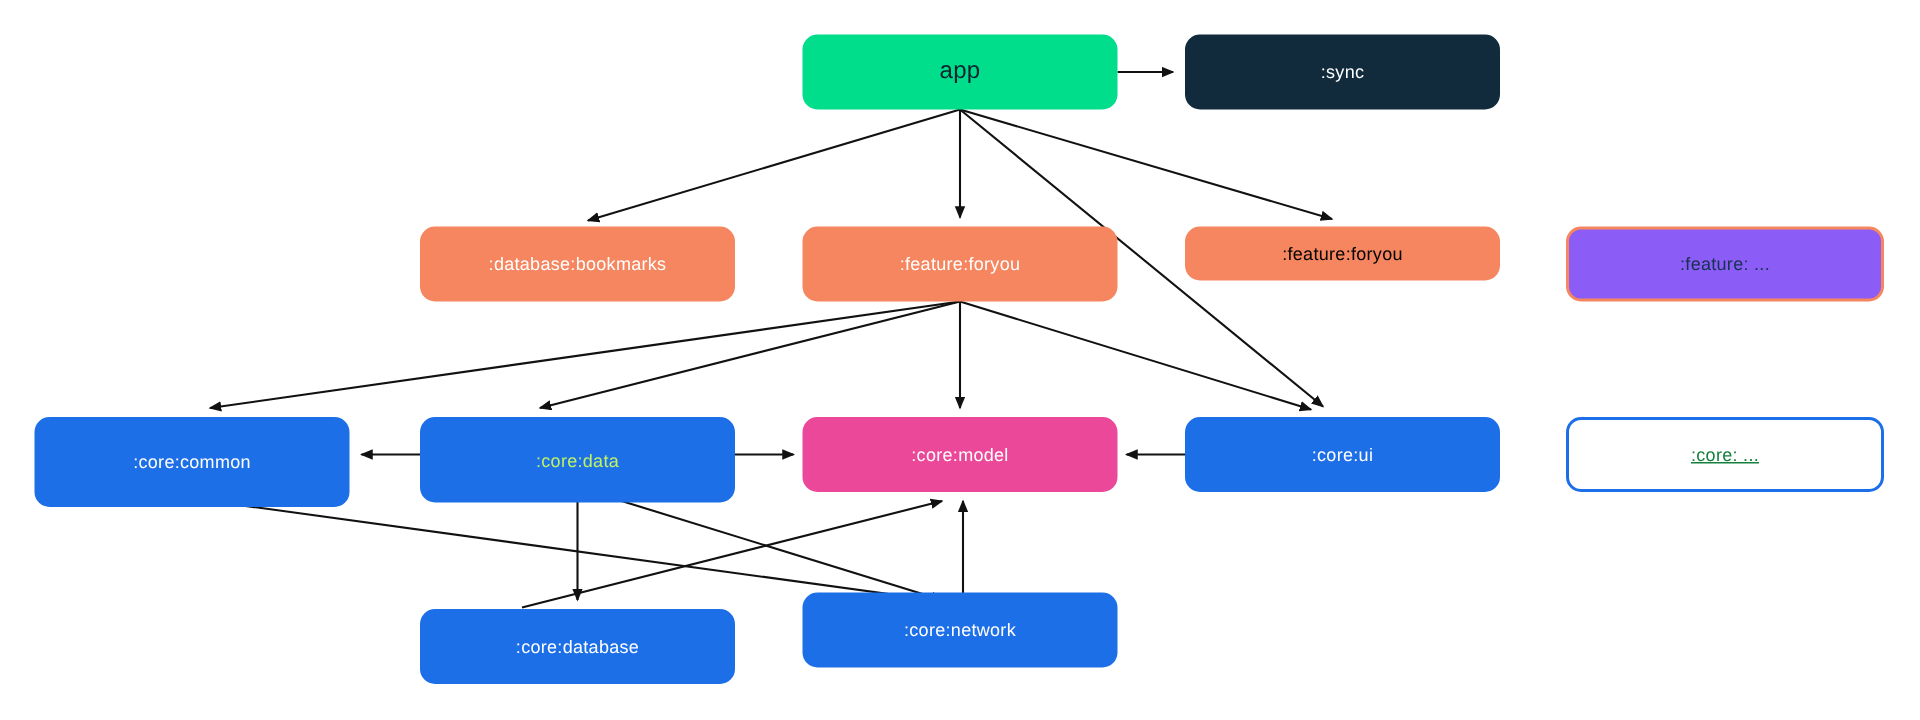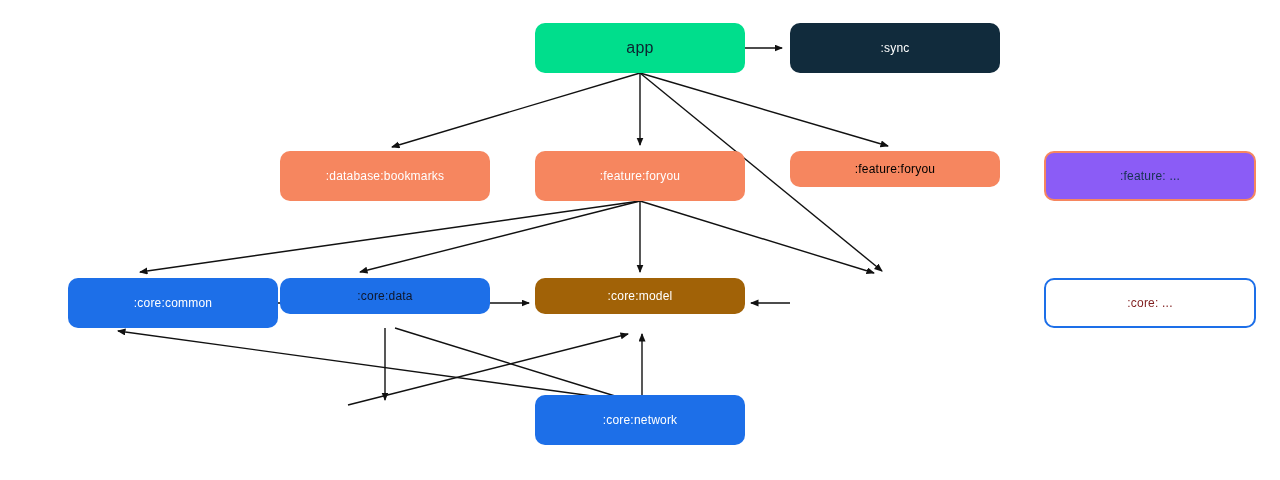--- a/index.html
+++ b/index.html
@@ -44,18 +44,20 @@
         <line x1="642" y1="405" x2="642" y2="334" stroke="#111111" stroke-width="1.4" marker-end="url(#arrow)"></line>
         <line x1="658" y1="405" x2="118" y2="331" stroke="#111111" stroke-width="1.4" marker-end="url(#arrow)"></line>
       </g>
   </svg>
 <div class="node app" style="left: 535px; top: 23px; width: 210px; height: 50px; background: rgb(0, 222, 140); color: rgb(11, 36, 48);">app</div>
     <div class="node " style="left: 790px; top: 23px; width: 210px; height: 50px; background: rgb(17, 43, 60); color: rgb(255, 255, 255);">:sync</div>
     <div class="node " style="left: 280px; top: 151px; width: 210px; height: 50px; background: rgb(246, 134, 95); color: rgb(255, 255, 255);">:database:bookmarks</div>
     <div class="node " style="left: 535px; top: 151px; width: 210px; height: 50px; background: rgb(246, 134, 95); color: rgb(255, 255, 255);">:feature:foryou</div>
     <div class="node " style="left: 790px; top: 151px; width: 210px; height: 36px; background: rgb(246, 134, 95); color: #000000;">:feature:foryou</div>
     <div class="node " style="left: 1044px; top: 151px; width: 212px; height: 50px; background: #8b5cf6; color: rgb(22, 50, 79); border: 2px solid rgb(246, 134, 95);">:feature: ...</div>
-    <div class="node " style="left: 23px; top: 278px; width: 210px; height: 50px; background: rgb(29, 111, 232); color: rgb(255, 255, 255); margin-left: 45px;">:core:common</div>
-    <div class="node " style="left: 280px; top: 278px; width: 210px; height: 36px; background: rgb(29, 111, 232); color: #0f172a;">:core:data</div>
-    <div class="node " style="left: 535px; top: 278px; width: 210px; height: 36px; background: #a16207; color: rgb(255, 255, 255);">:core:model</div>
-    <div class="node " style="left: 1044px; top: 278px; width: 212px; height: 50px; background: rgb(255, 255, 255); color: #7f1d1d; border: 2px solid rgb(29, 111, 232);">:core: ...</div>
+    <div class="node " style="left: 23px; top: 278px; width: 210px; height: 60px; background: rgb(29, 111, 232); color: rgb(255, 255, 255);">:core:common</div>
+    <div class="node " style="left: 280px; top: 278px; width: 210px; height: 57px; background: rgb(29, 111, 232); color: #bef264;">:core:data</div>
+    <div class="node " style="left: 535px; top: 278px; width: 210px; height: 50px; background: #ec4899; color: rgb(255, 255, 255);">:core:model</div>
+    <div class="node " style="left: 790px; top: 278px; width: 210px; height: 50px; background: rgb(29, 111, 232); color: rgb(255, 255, 255);">:core:ui</div>
+    <div class="node " style="left: 1044px; top: 278px; width: 212px; height: 50px; background: rgb(255, 255, 255); color: #15803d; border: 2px solid rgb(29, 111, 232); text-decoration: underline;">:core: ...</div>
+    <div class="node " style="left: 280px; top: 406px; width: 210px; height: 50px; background: rgb(29, 111, 232); color: rgb(255, 255, 255);">:core:database</div>
     <div class="node " style="left: 535px; top: 395px; width: 210px; height: 50px; background: rgb(29, 111, 232); color: rgb(255, 255, 255);">:core:network</div>
   </div>
 
 </body></html>

